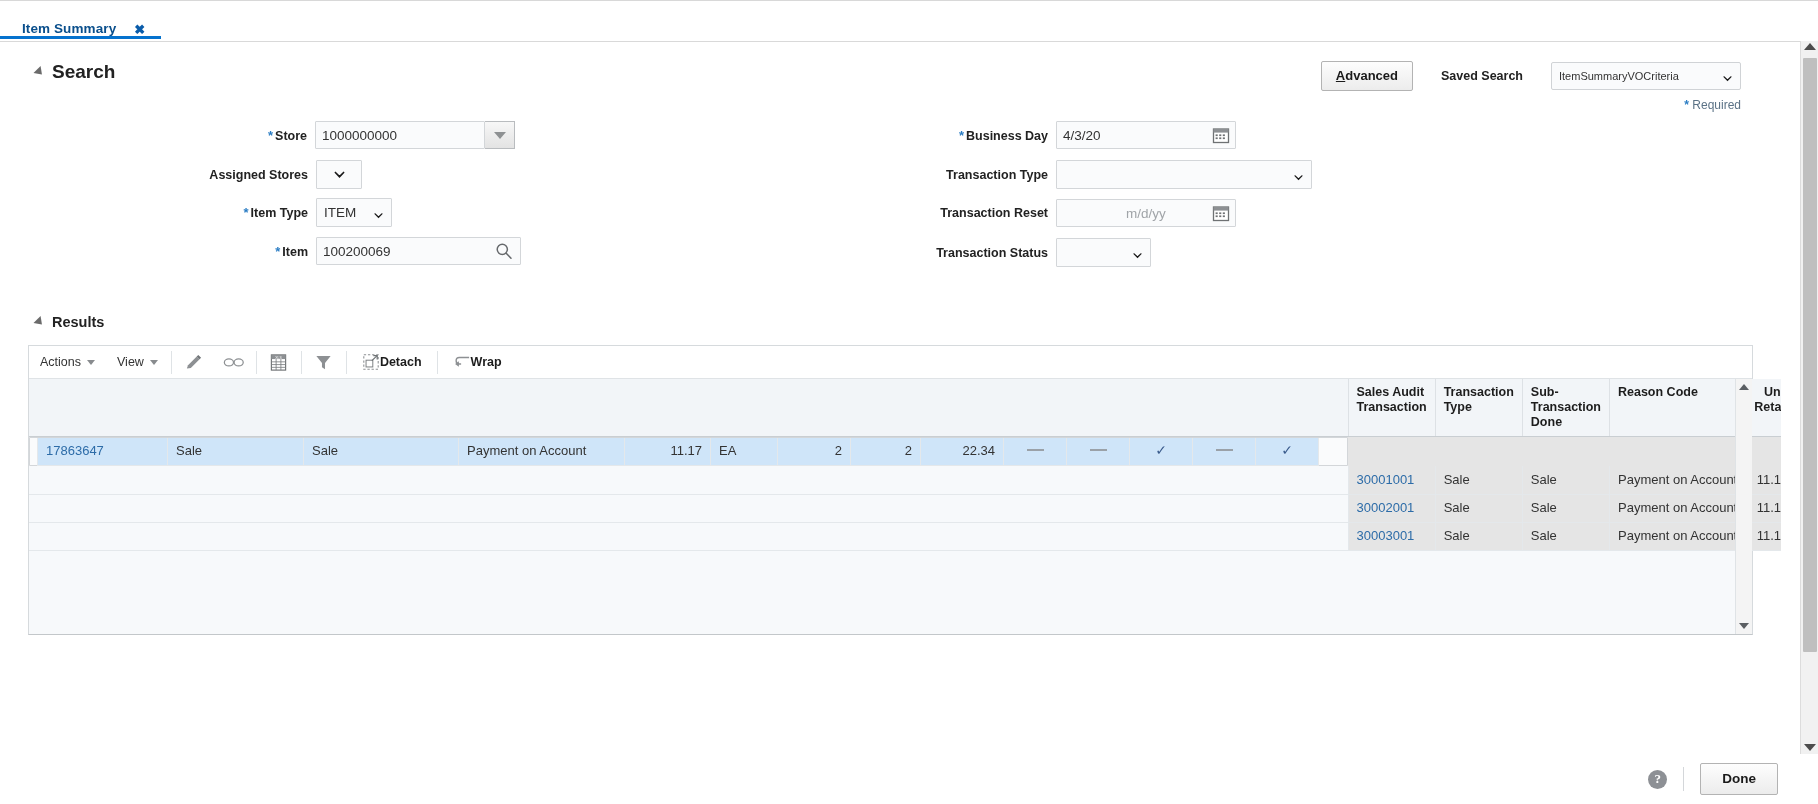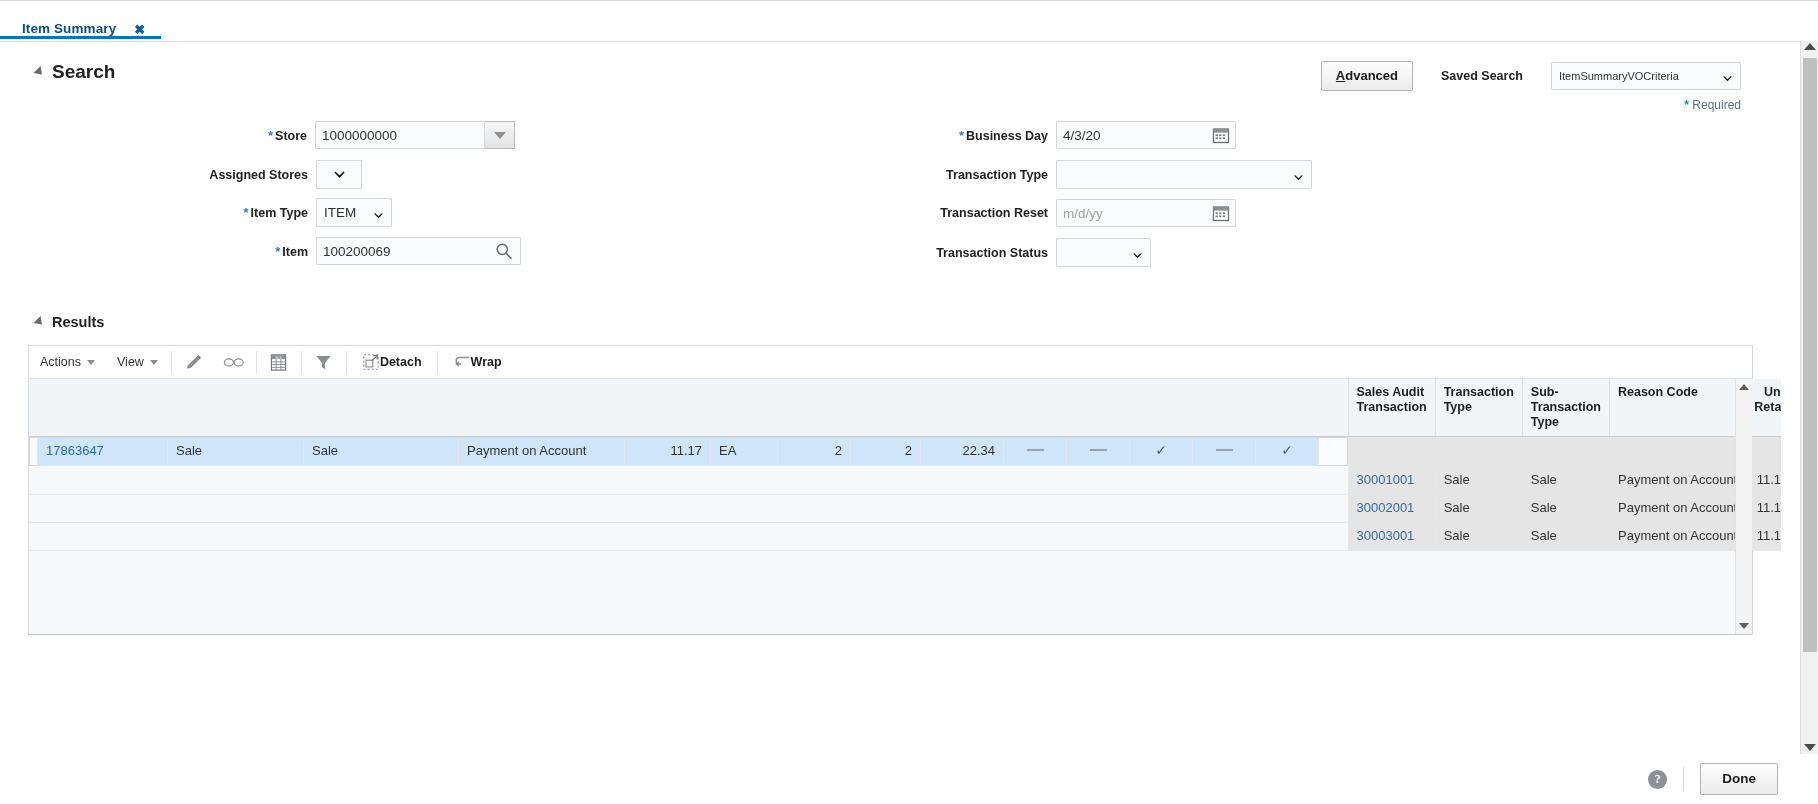--- a/index.html
+++ b/index.html
@@ -168,21 +168,21 @@
     font-size: 13.5px;
     color: #333333;
     background: #fafbfc;
     border: 1px solid #d3d6d9;
     border-radius: 1px;
     height: 28px;
     padding: 0 6px;
     display: flex;
     align-items: center;
   }
-  .f-input.ph { color: #a0a4a8; }
+  .f-input.ph { color: #a0a4a8; justify-content: center; }
 
   .lov-wrap { display: flex; }
   .lov-btn {
     width: 30px;
     height: 28px;
     box-sizing: border-box;
     background: linear-gradient(#f7f7f7, #e3e3e3);
     border: 1px solid #b9bcbf;
     border-left: none;
     display: flex;
@@ -694,21 +694,21 @@
         <span>Wrap</span>
       </div>
     </div>
 
     <table class="grid">
       <thead>
         <tr>
           <th class="sel-col"></th>
         <th class="lft" style="width: 130px;">Sales Audit Transaction</th>
             <th class="lft" style="width: 136px;">Transaction Type</th>
-            <th class="lft" style="width: 155px;">Sub-Transaction Type</th>
+            <th class="lft" style="width: 155px;">Sub-Transaction Done</th>
             <th class="lft" style="width: 166px;">Reason Code</th>
             <th class="num" style="width: 86px;">Unit Retail</th>
           </tr>
       </thead>
       <tbody>
           <tr class="sel">
             <td class="sel-col"></td>
             <td class="lft" style="width: 130px;"><span class="link">17863647</span></td>
             <td class="lft" style="width: 136px;">Sale</td>
             <td class="lft" style="width: 155px;">Sale</td>

